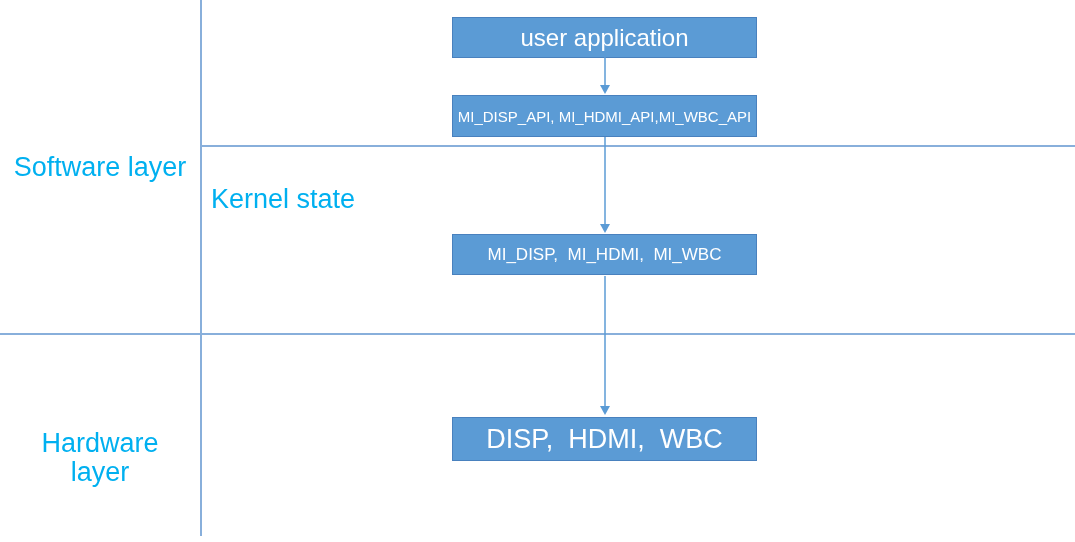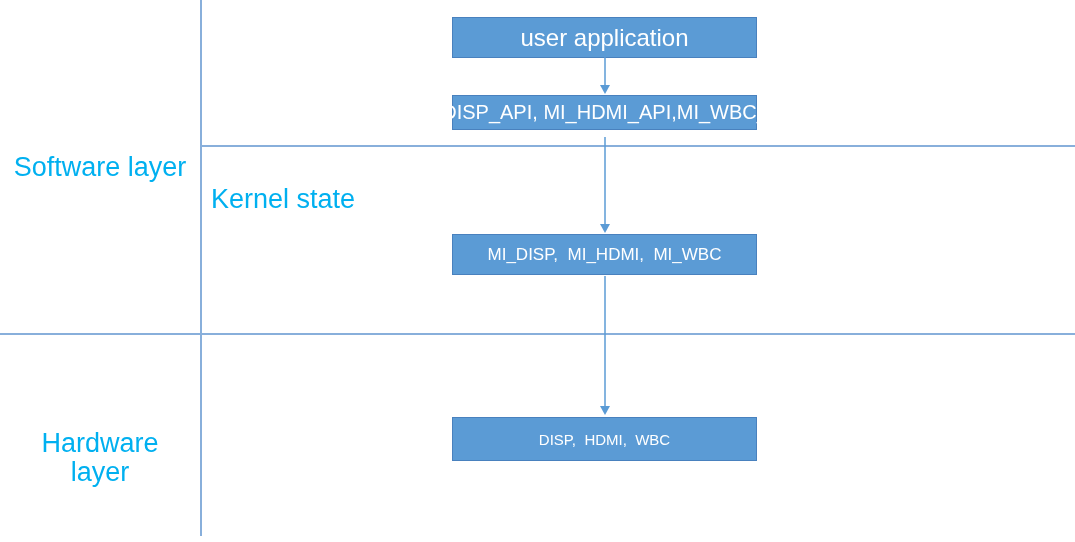--- a/index.html
+++ b/index.html
@@ -56,23 +56,23 @@
 
   <div class="divider" style="left:200px; top:0; width:2px; height:536px;"></div>
   <div class="divider" style="left:201px; top:145px; width:874px; height:2px;"></div>
   <div class="divider" style="left:0; top:333px; width:1075px; height:2px;"></div>
 
   <div class="layer-label center" style="left:0; top:153px; width:200px;">Software layer</div>
   <div class="layer-label" style="left:211px; top:185px;">Kernel state</div>
   <div class="layer-label wrap" style="left:30px; top:409px; width:140px;">Hardware layer</div>
 
   <div class="box" style="left:452px; top:17px; width:305px; height:41px; font-size:24px;">user application</div>
-  <div class="box" style="left:452px; top:95px; width:305px; height:35px; font-size:20px;">MI_DISP_API, MI_HDMI_API,MI_WBC_API</div>
+  <div class="box" style="left:452px; top:95px; width:305px; height:42px; font-size:15px;">MI_DISP_API, MI_HDMI_API,MI_WBC_API</div>
   <div class="box" style="left:452px; top:234px; width:305px; height:41px; font-size:17px;">MI_DISP,  MI_HDMI,  MI_WBC</div>
-  <div class="box" style="left:452px; top:417px; width:305px; height:44px; font-size:15px;">DISP,  HDMI,  WBC</div>
+  <div class="box" style="left:452px; top:417px; width:305px; height:44px; font-size:27px;">DISP,  HDMI,  WBC</div>
 
   <svg class="arrow" style="left:598px; top:57px;" width="14" height="37" viewBox="0 0 14 37">
     <line x1="7" y1="0" x2="7" y2="28"></line>
     <polygon points="7,37 2,28 12,28"></polygon>
   </svg>
   <svg class="arrow" style="left:598px; top:137px;" width="14" height="96" viewBox="0 0 14 96">
     <line x1="7" y1="0" x2="7" y2="87"></line>
     <polygon points="7,96 2,87 12,87"></polygon>
   </svg>
   <svg class="arrow" style="left:598px; top:276px;" width="14" height="139" viewBox="0 0 14 139">

